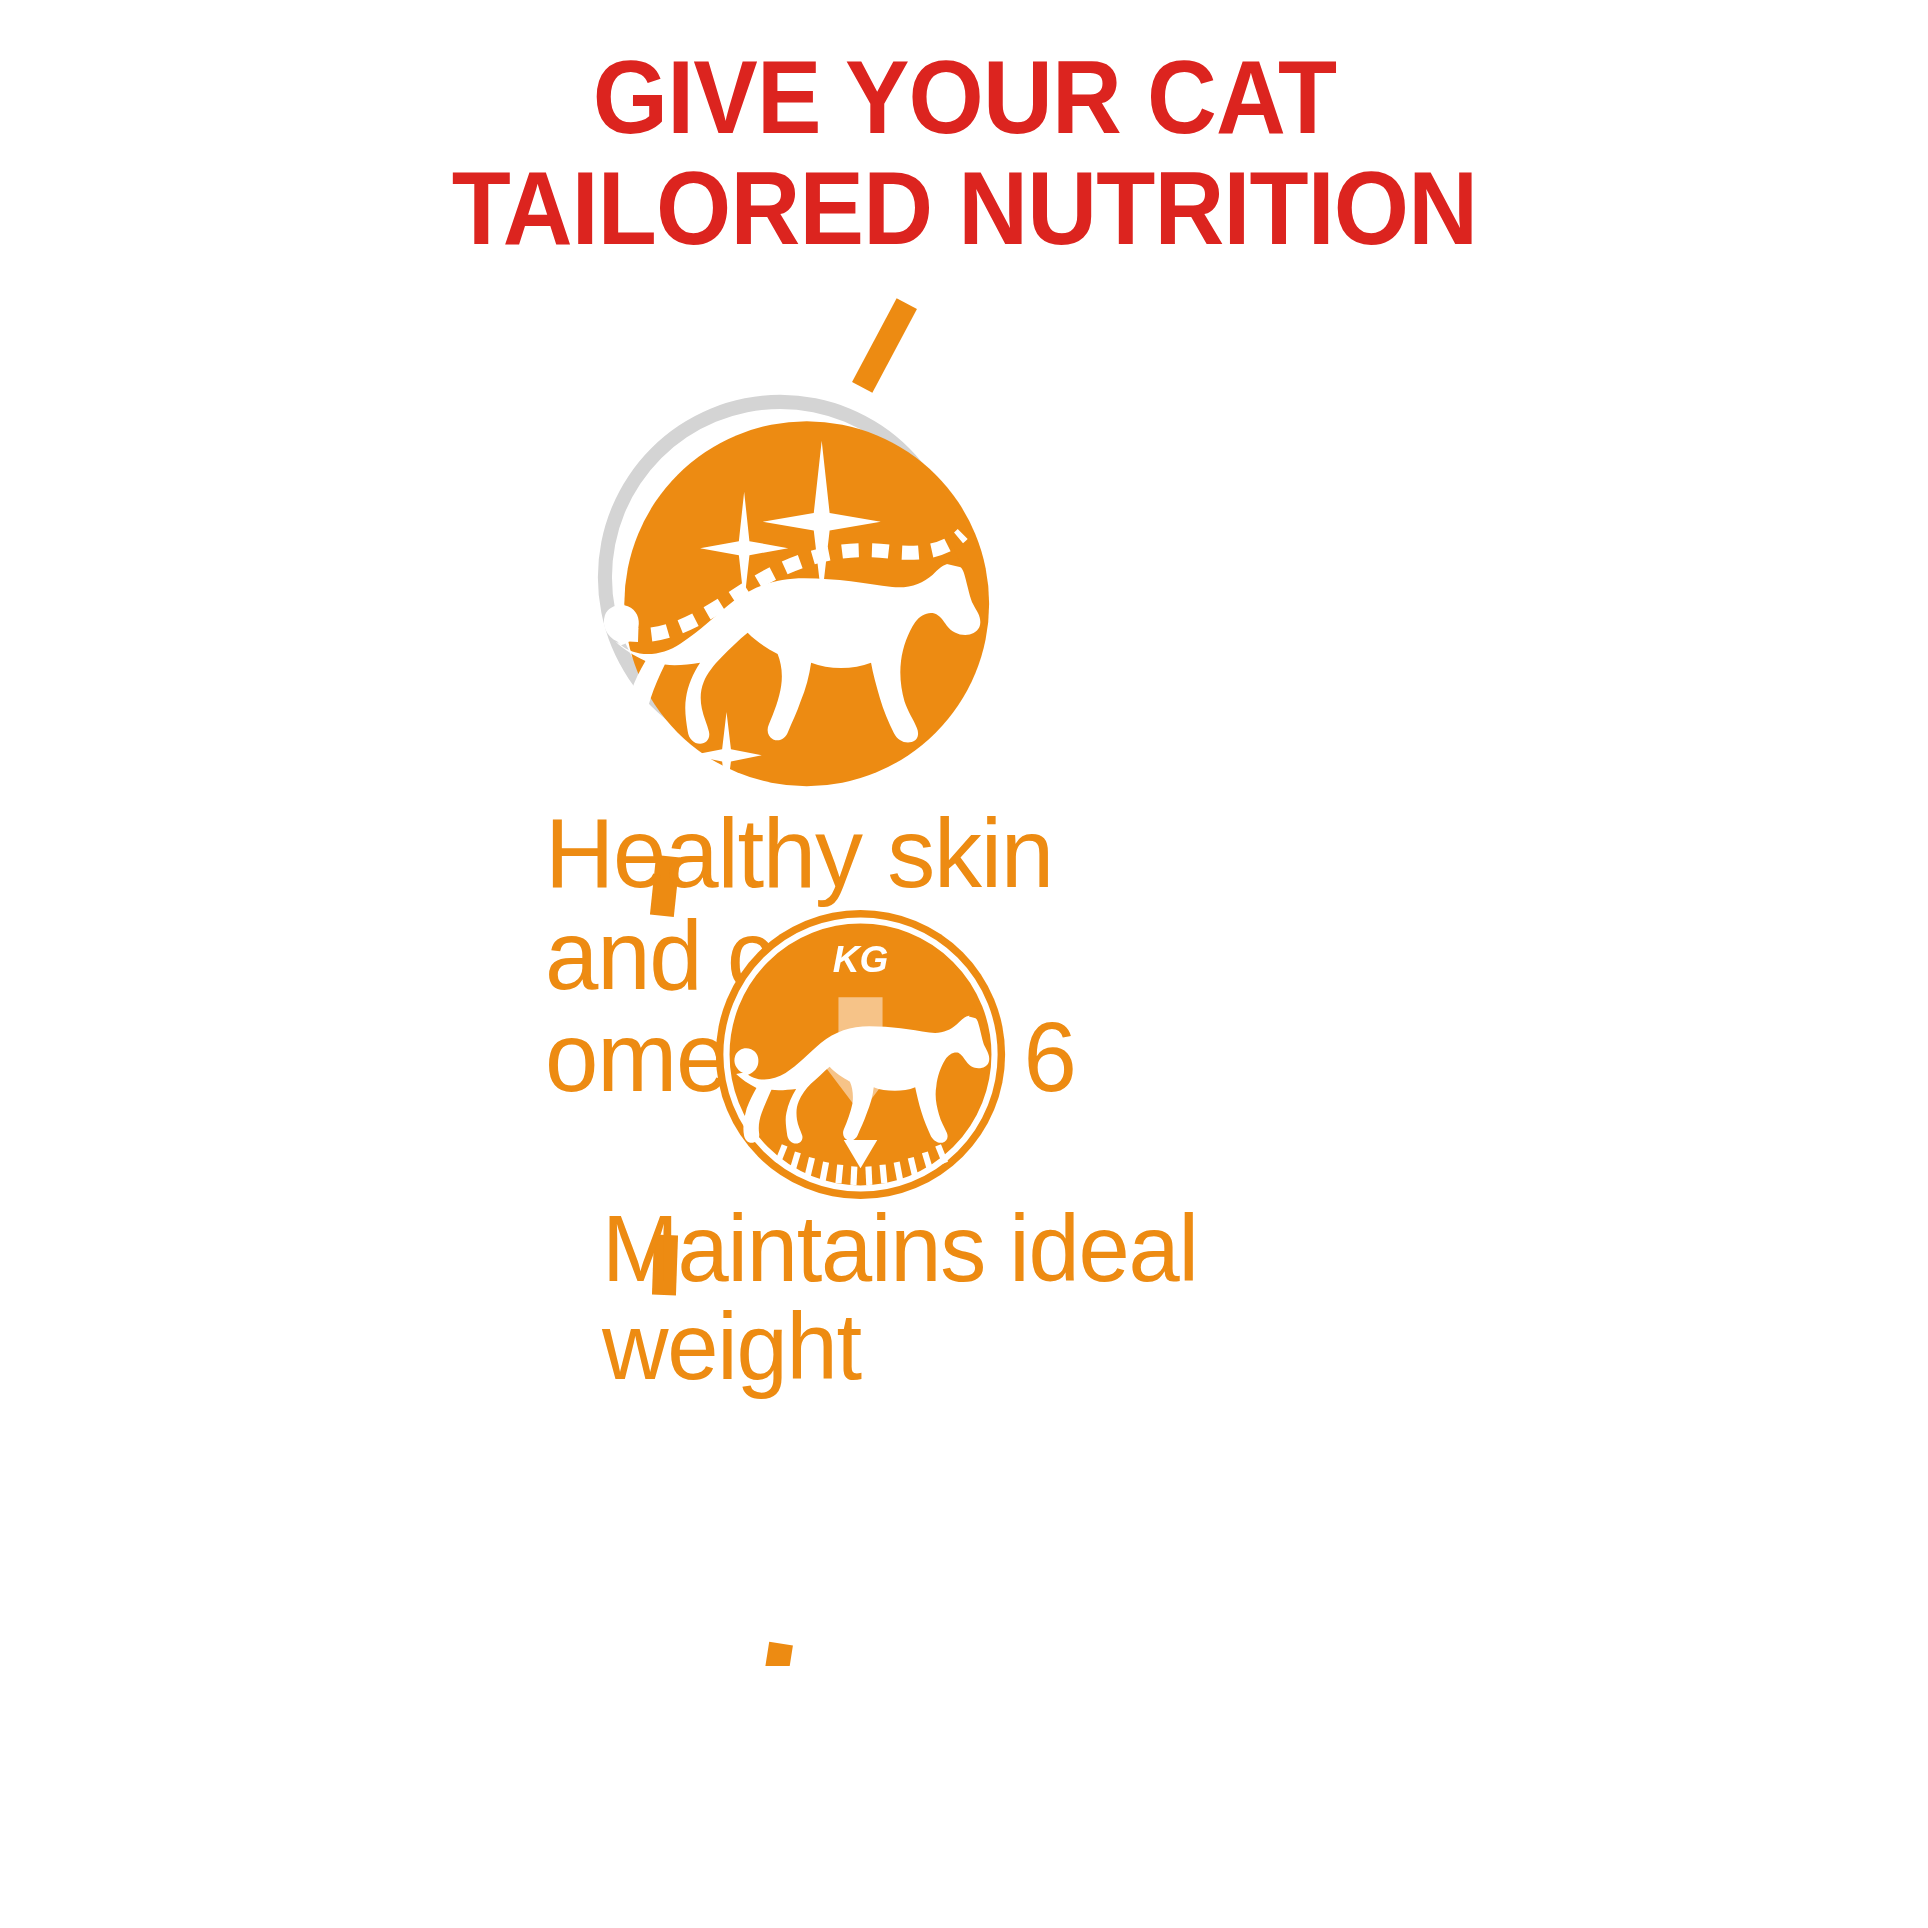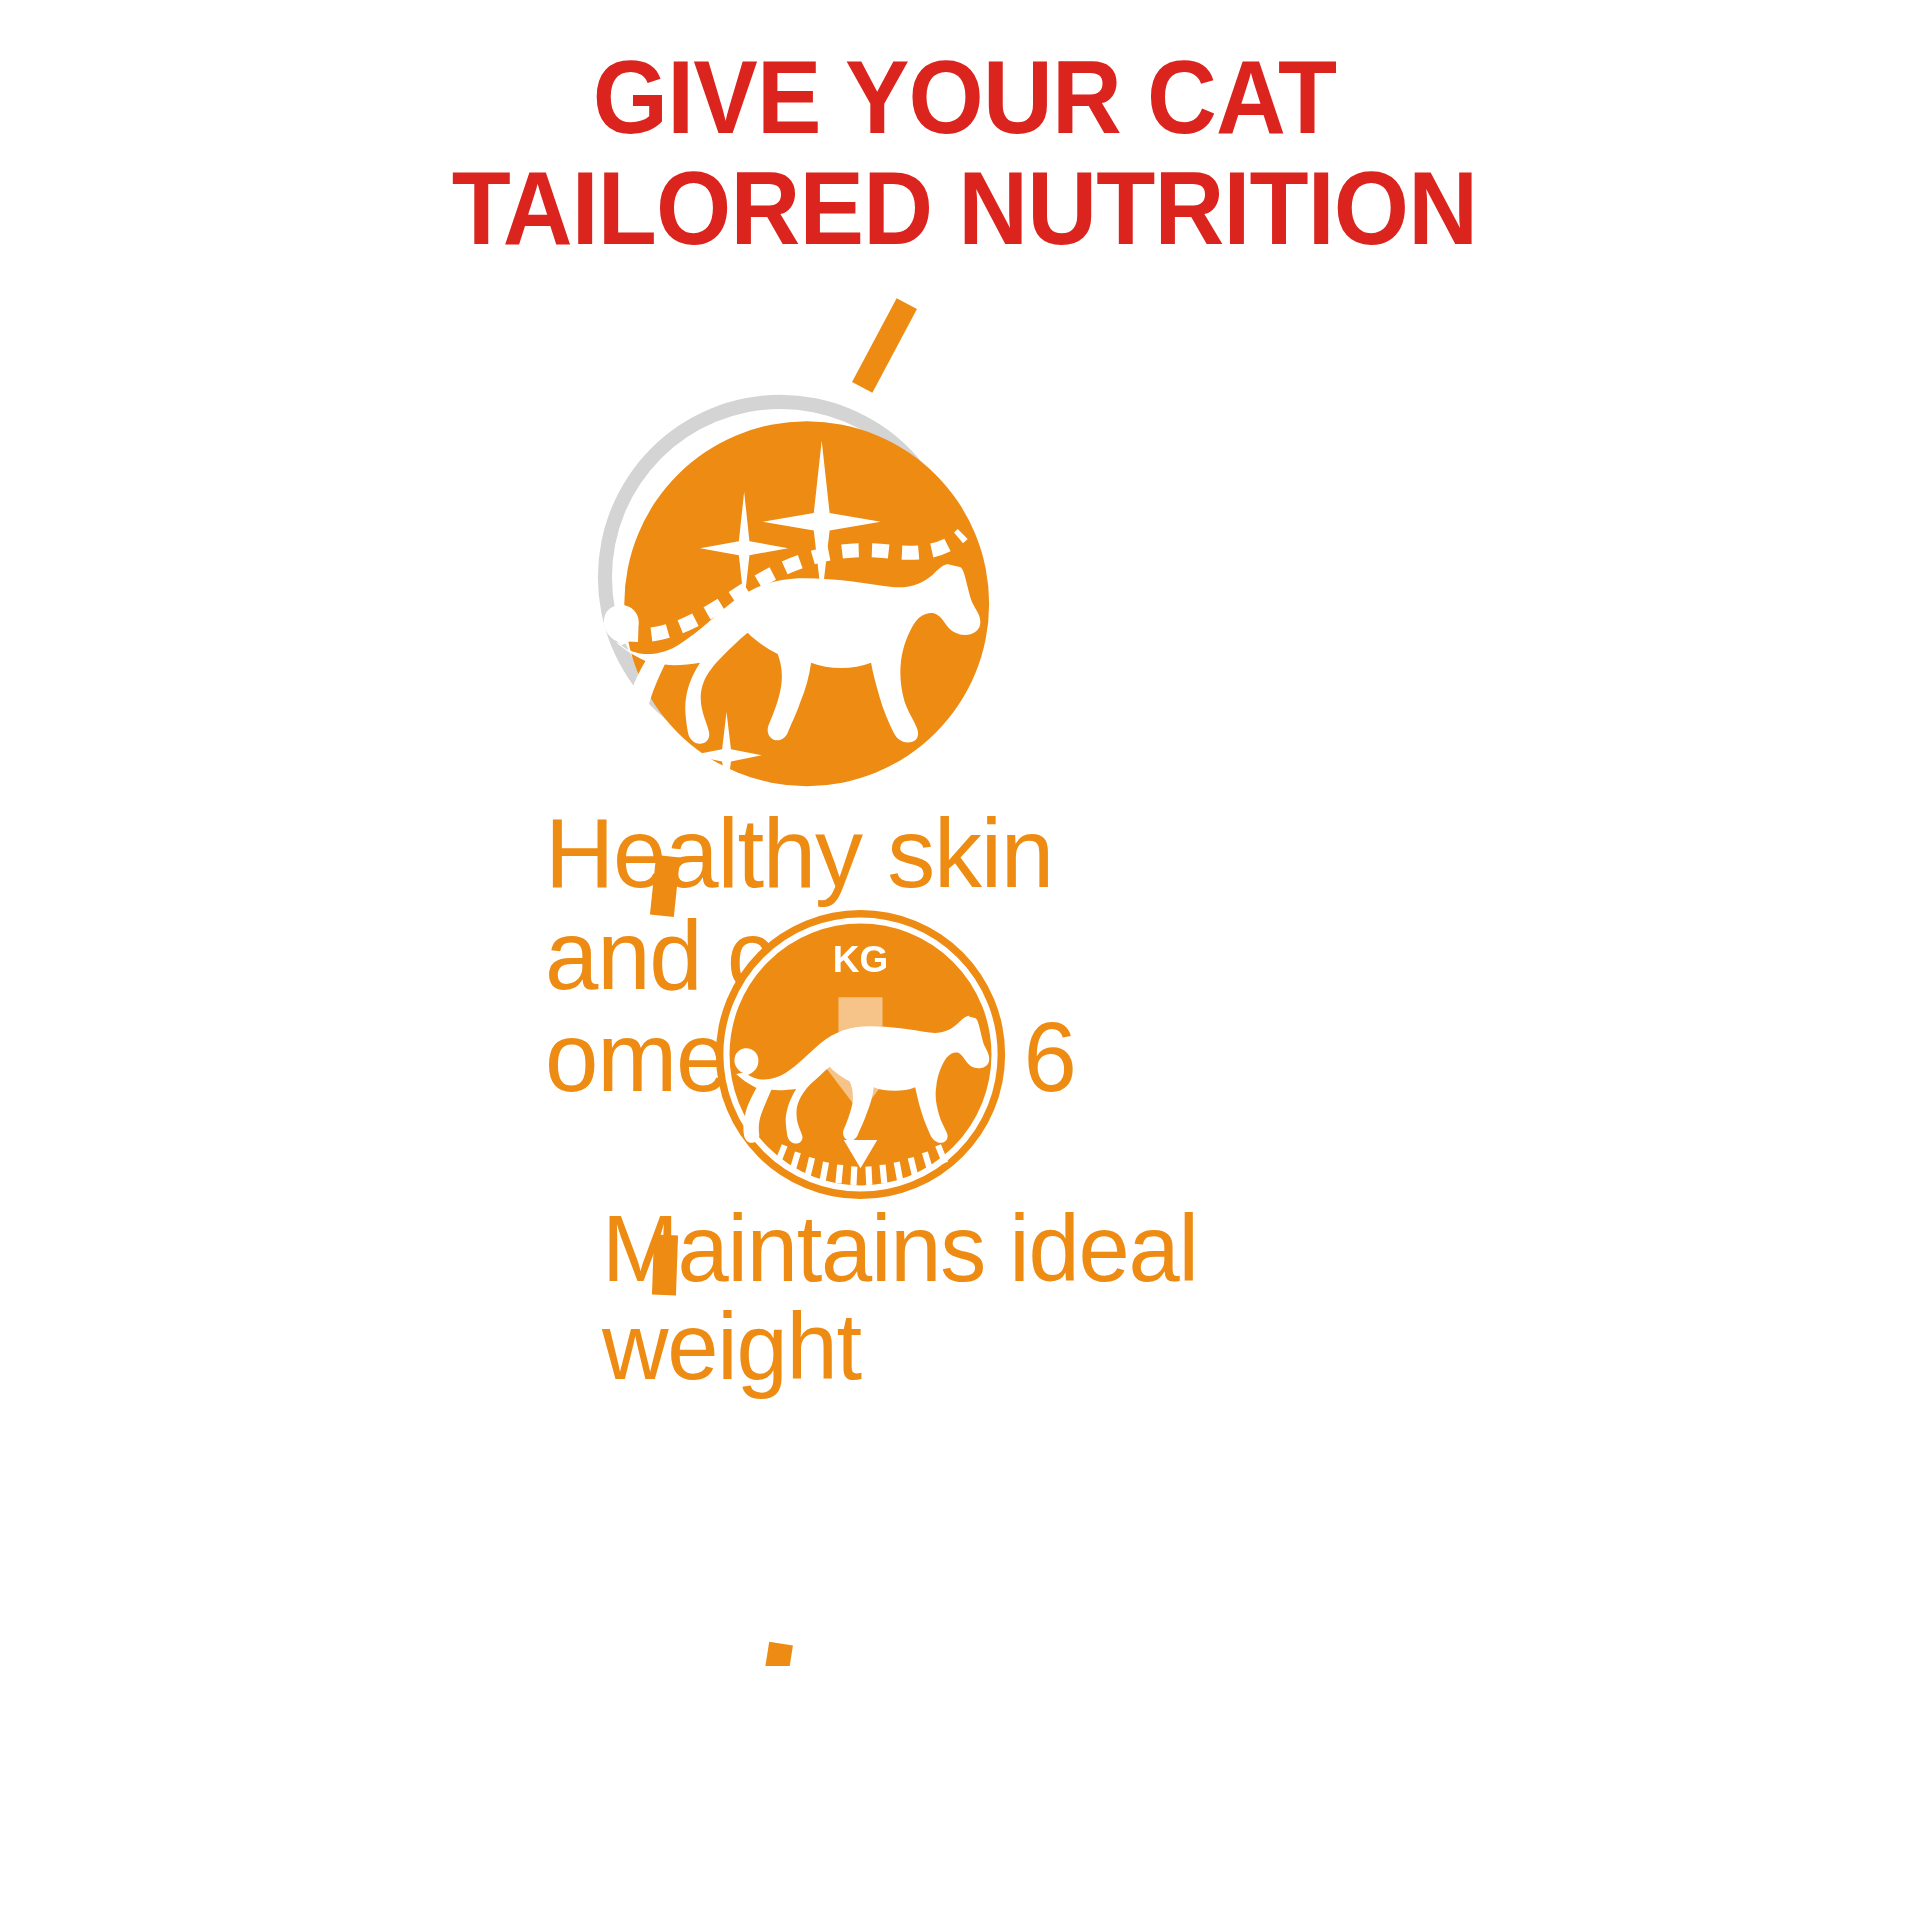--- a/index.html
+++ b/index.html
@@ -43,20 +43,21 @@
   
   .benefit-row {
     position: absolute;
     display: flex;
     align-items: center;
     flex-direction: column;
   }
   .icon-slot {
     position: relative;
     flex: 0 0 auto;
+    font-style: italic;
   }
   .benefit-text {
     color: #ED8B12;
     font-family: "Liberation Sans", sans-serif;
     font-weight: normal;
     font-size: 95px;
     line-height: 1.03;
     letter-spacing: -1.3px;
     white-space: pre-line;
     transform: scaleX(0.97);

